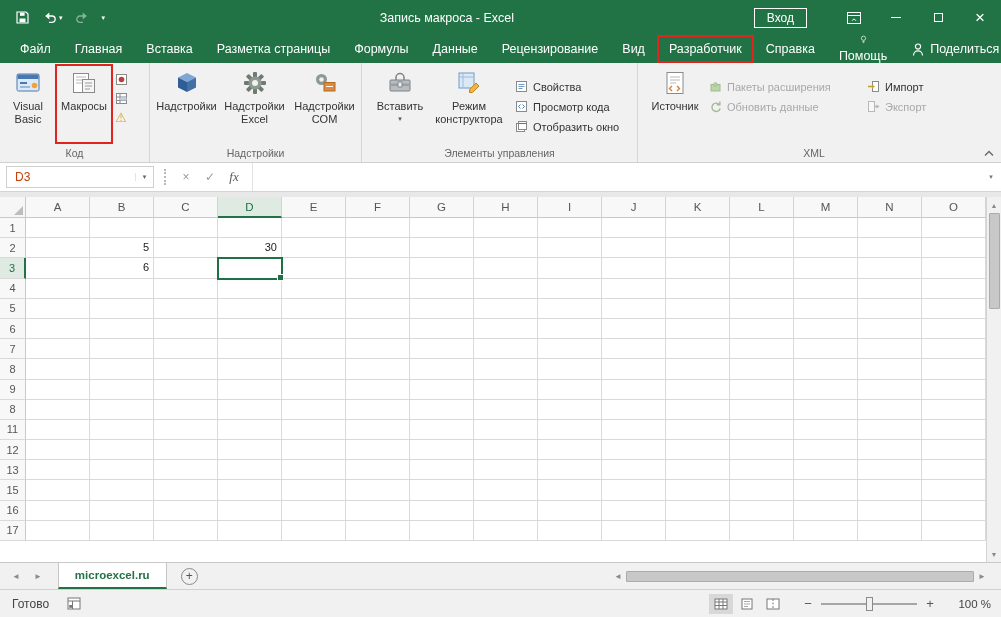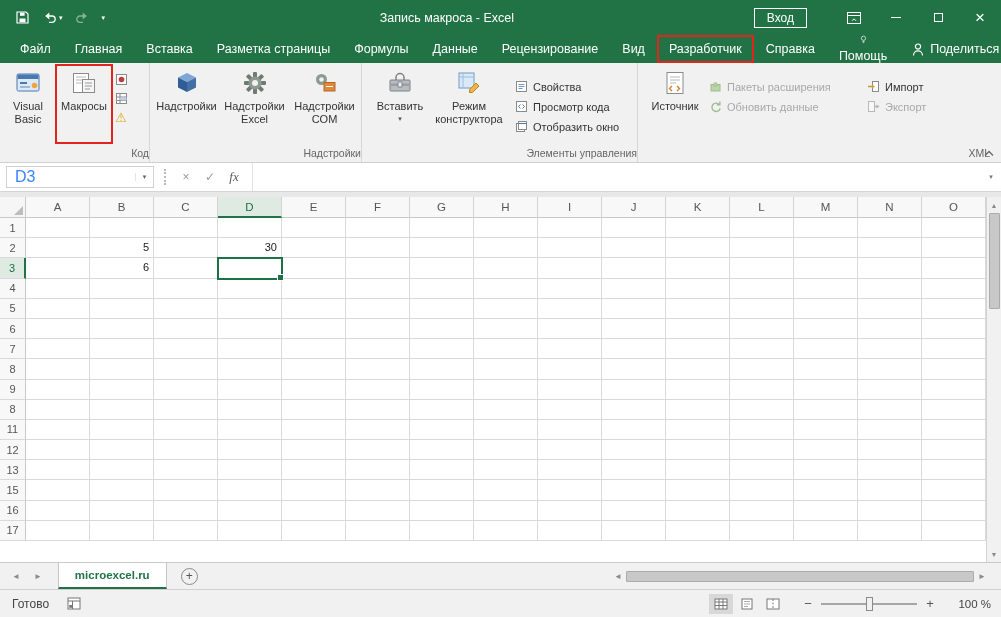--- a/index.html
+++ b/index.html
@@ -28,38 +28,38 @@
   .tabrow { height:28px; background:#217346; display:flex; align-items:stretch; color:#fff; padding-left:8px; flex:0 0 auto; }
   .rtab { display:flex; align-items:center; gap:5px; padding:0 12px; font-size:12.5px; white-space:nowrap; }
   .rtab.developer { outline:2px solid #e2241f; outline-offset:-2px; }
   .rtab.tellme { margin-left:auto;flex-direction:column; }
   .rtab.share { margin-right:4px; }
 
   
   .ribbon { height:100px; background:#f1f1f1; border-bottom:1px solid #d0d0d0; display:flex; position:relative; flex:0 0 auto; }
   .rgroup { position:relative; border-right:1px solid #d6d6d6; flex:0 0 auto; padding-top:2px; }
   .gbody { display:flex; align-items:flex-start; height:78px; padding:2px 2px 0 4px; }
-  .glabel { position:absolute; bottom:3px; left:0; right:0; text-align:right; font-size:10.5px; color:#666; }
+  .glabel { position:absolute; bottom:3px; left:0; right:0; text-align:center; font-size:10.5px; color:#666; }
   .bigbtn { display:flex; flex-direction:column; align-items:center; padding-top:2px; height:74px; }
   .blabel { font-size:11px; line-height:1.15; text-align:center; color:#333; margin-top:3px; }
   .icon24 { height:28px; display:flex; align-items:center; }
   .ministack { display:flex; flex-direction:column; gap:2px; padding-top:4px; margin-left:2px; }
   .minibtn { width:18px; height:17px; display:flex; align-items:center; justify-content:center; }
   .warnglyph { color:#dba617; font-size:13px; line-height:1; }
   .annot { outline:2px solid #e2241f; outline-offset:1px; }
   .colstack { display:flex; flex-direction:column; padding-top:6px; }
   .smallbtn { display:flex; align-items:flex-end; gap:5px; height:20px; padding:0 5px; font-size:11px; color:#333; white-space:nowrap; }
   .smallbtn.disabled { color:#a8a8a8; }
   .smallbtn.disabled svg { opacity:.55; }
   .collapse { position:absolute; right:6px; bottom:5px; }
 
   
   .formulabar { height:29px; background:#fff; display:flex; align-items:center; border-bottom:1px solid #d4d4d4; flex:0 0 auto; }
   .namebox { width:148px; height:22px; margin-left:6px; border:1px solid #d0d0d0; display:flex; align-items:center; background:#fff; }
-  .nbtext { flex:1; padding-left:8px; font-size:16px; color:#3b82f6; }
+  .nbtext { flex:1; padding-left:8px; font-size:12px; color:#c2410c; }
   .nbcaret { width:18px; text-align:center; font-size:7px; color:#666; border-left:1px solid #e4e4e4; }
   .dotsep { height:16px; border-left:2px dotted #b8b8b8; margin:0 8px 0 10px; }
   .fbbtn { width:24px; text-align:center; color:#9a9a9a; font-size:12px; }
   .fxbtn { font-family:"Liberation Serif", serif; font-style:italic; color:#5a5a5a; font-size:13px; }
   .fbinput { flex:1; height:100%; border-left:1px solid #e2e2e2; margin-left:6px; padding-left:6px; font-size:12px; display:flex; align-items:center; color:#222; }
   .fbexpand { width:20px; text-align:center; font-size:7px; color:#777; }
   .fbspacer { height:5px; background:#e8e8e8; flex:0 0 auto; }
 
   
   .sheetarea { height:365px; position:relative; background:#fff; flex:0 0 auto; overflow:hidden; }

